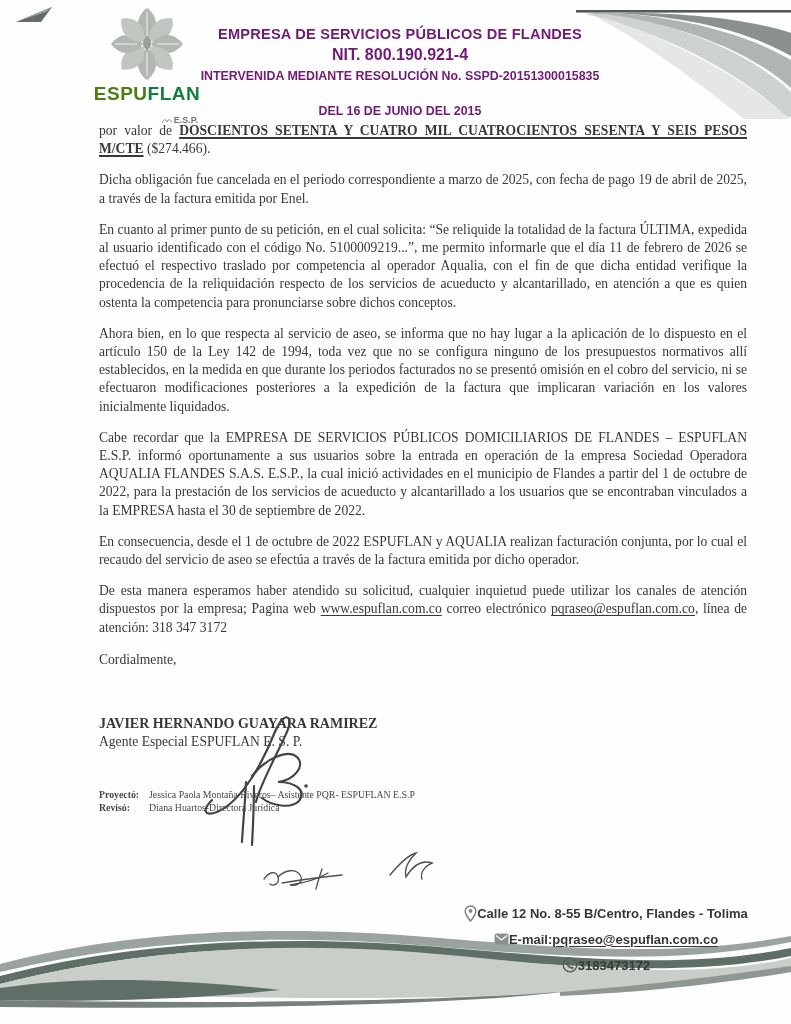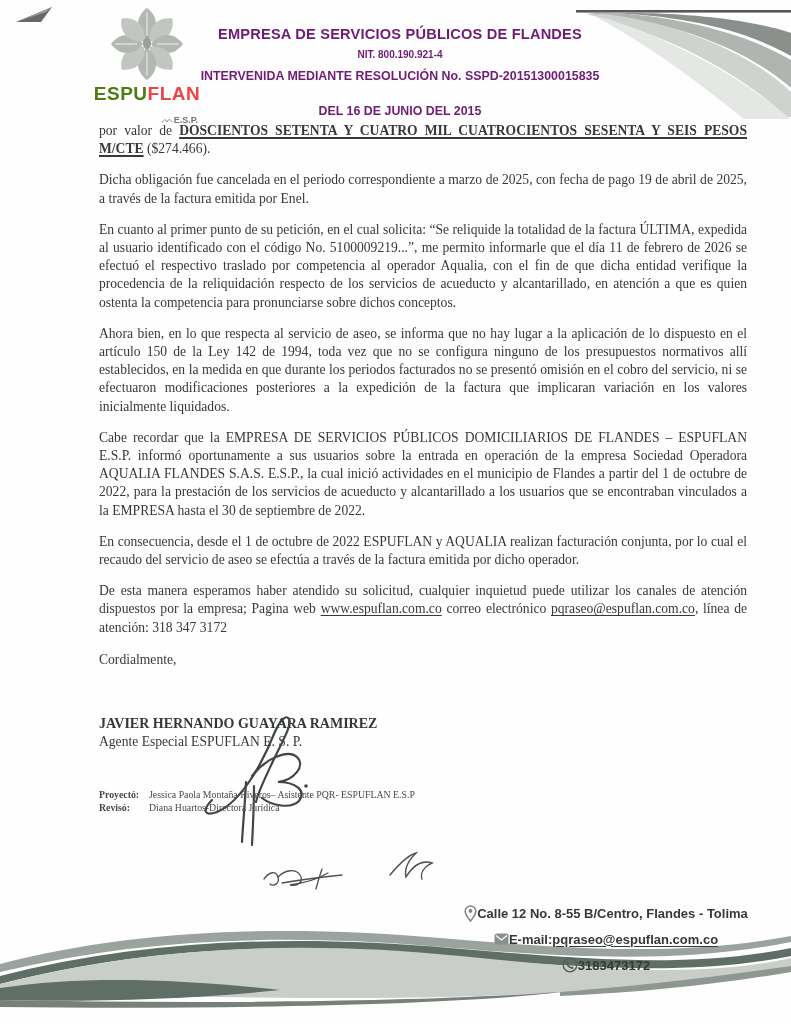--- a/index.html
+++ b/index.html
@@ -7,26 +7,26 @@
     position:relative;width:791px;height:1024px;background:#fefefe;overflow:hidden;
     font-family:"Liberation Sans", sans-serif;color:#383838;
   }
   
   .corner-mark{position:absolute;left:16px;top:6px;}
   .top-swoosh{position:absolute;right:0;top:0;}
   .logo{position:absolute;left:80px;top:2px;width:134px;text-align:center;}
   .logo-emblem{display:block;margin:0 auto;}
   .logo-name{font-size:19px;letter-spacing:.5px;line-height:16px;margin-top:-4px;}
   .logo-name .lt{color:#4d7c0f;font-weight:600;}
-  .logo-name .bd{color:#ef4444;font-weight:800;}
+  .logo-name .bd{color:#15803d;font-weight:800;}
   .logo-esp{font-size:9px;font-weight:700;color:#6e746e;text-align:right;padding-right:16px;margin-top:13px;}
   .logo-esp svg{vertical-align:middle;margin-right:1px;}
   .header-text{position:absolute;left:165px;top:24px;width:470px;text-align:center;color:#701a75;}
   .h-line1{font-size:14.6px;font-weight:700;letter-spacing:.2px;line-height:20px;}
-  .h-line2{font-size:10px;font-weight:700;line-height:20px;margin-top:1px;}
+  .h-line2{font-size:16px;font-weight:700;line-height:20px;margin-top:1px;}
   .h-line3{font-size:12.4px;font-weight:700;line-height:19px;margin-top:2px;}
   .h-line4{font-size:12.4px;font-weight:700;line-height:18px;margin-top:16px;}
   
   .content{position:absolute;left:99px;top:122px;width:648px;font-size:13.6px;line-height:18.2px;text-align:justify;font-family:Liberation Serif, serif;}
   .content p{margin:0 0 13px 0;}
   .amount{font-weight:700;text-decoration:underline;text-decoration-thickness:1.5px;text-underline-offset:2px;}
   .doclink{text-decoration:underline;text-underline-offset:2px;}
   .closing{margin-top:14px !important;}
   .sig-block{margin-top:45px;}
   .sig-name{font-weight:700;font-size:14px;line-height:19px;color:#343936;}

